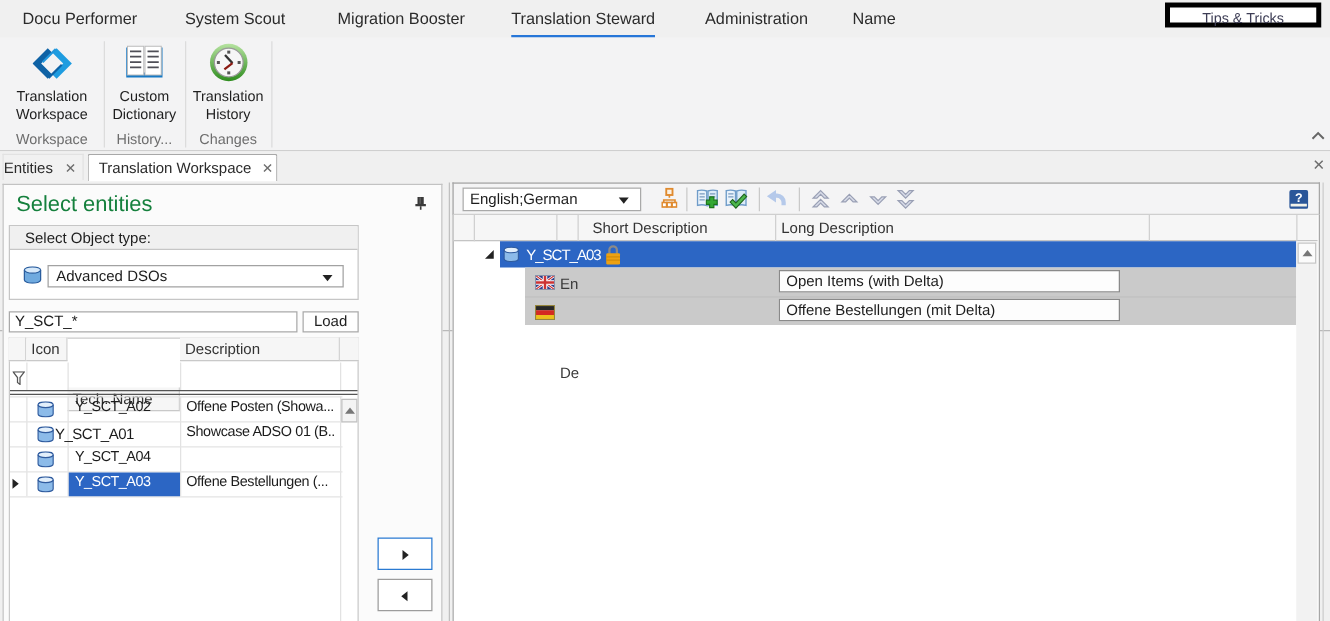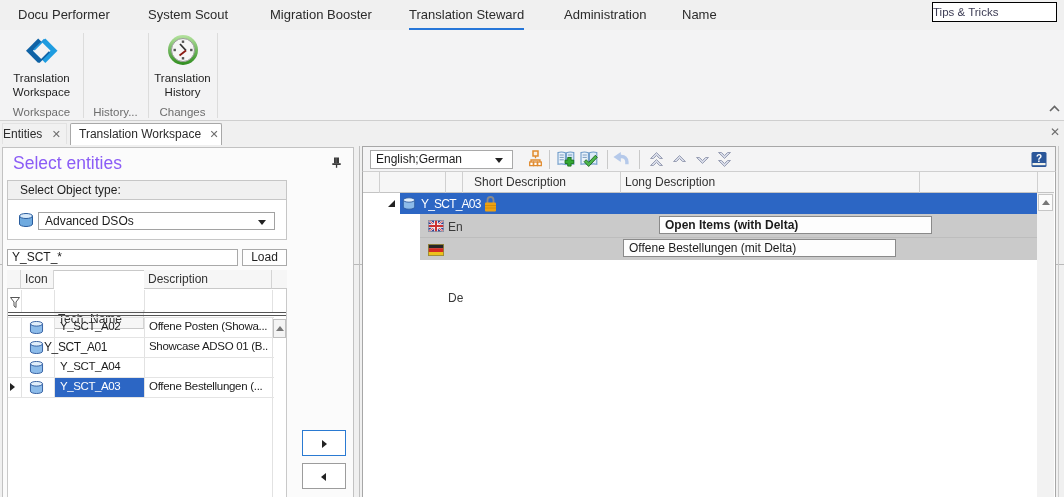--- a/index.html
+++ b/index.html
@@ -2,35 +2,35 @@
 <html><head>
 <meta charset="utf-8">
 <style>
 * { margin:0; padding:0; box-sizing:border-box; }
 html,body { width:1064px; height:497px; overflow:hidden; }
 body { font-family:"Liberation Sans", sans-serif; font-size:12px; color:#222; background:#f0f0f0; position:relative; }
 .abs { position:absolute; }
 
 #menubar { position:absolute; left:0; top:0; width:1064px; height:30px; background:#f0f0f0; }
 .mi { position:absolute; top:7px; font-size:13px; color:#2b2b2b; white-space:nowrap; }
-#tips { position:absolute; left:932px; top:2px; width:125px; height:20px; background:#fff; border:1px solid #000000; font-size:11.5px; color:#3d3d55; line-height:18px; }
+#tips { position:absolute; left:932px; top:2px; width:125px; height:20px; background:#fff; border:4px solid #000000; font-size:11.5px; color:#3d3d55; text-align:center; line-height:18px; }
 
 #ribbon { position:absolute; left:0; top:30px; width:1064px; height:91px; background:#f3f3f4; border-bottom:1px solid #cfcfcf; }
 .rsep { position:absolute; top:3px; width:1px; height:85px; background:#dcdcdc; }
 .rbtn { position:absolute; top:0; text-align:center; }
 .rlab { font-size:11.5px; color:#1e1e1e; line-height:13.5px; margin-top:4px; }
 .rgrp { position:absolute; top:76px; width:100%; text-align:center; font-size:11.5px; color:#6d6d6d; }
 
 #tabstrip { position:absolute; left:0; top:121px; width:1064px; height:25px; background:#f0f0f0; }
 #tabline { position:absolute; left:0; top:143px; width:1064px; height:1px; background:#b9b9b9; }
 .tab { position:absolute; top:2px; height:21px; font-size:12px; line-height:20px; color:#2b2b2b; white-space:nowrap; }
 .tabx { color:#6d6d6d; font-size:11px; }
 
 #lpanel { position:absolute; left:2px; top:147px; width:352px; height:350px; background:#fbfbfb; border:1px solid #c2c2c2; border-bottom:none; }
-#seltitle { position:absolute; left:13px; top:153px; font-size:17.5px; color:#8b5cf6; }
+#seltitle { position:absolute; left:13px; top:153px; font-size:17.5px; color:#15803d; }
 #gbox { position:absolute; left:7px; top:180px; width:280px; height:60px; background:#fff; border:1px solid #c6c6c6; }
 #gboxhdr { height:19px; background:#f0f0f0; border-bottom:1px solid #c6c6c6; font-size:12px; color:#1e1e1e; padding-left:12px; line-height:18px; }
 #combo1 { position:absolute; left:38px; top:212px; width:237px; height:18px; background:#fff; border:1px solid #a2a2a2; font-size:12px; line-height:16px; padding-left:6px; color:#1c1c1c; }
 #filterinput { position:absolute; left:7px; top:249px; width:231px; height:17px; background:#fff; border:1px solid #a9a9a9; font-size:12px; line-height:15px; padding-left:4px; color:#1c1c1c; }
 #loadbtn { position:absolute; left:242px; top:249px; width:45px; height:17px; background:#fefefe; border:1px solid #a9a9a9; font-size:12px; text-align:center; line-height:15px; color:#1e1e1e; }
 
 #lgrid { position:absolute; left:7px; top:270px; width:280px; height:227px; background:#fff; border:1px solid #c9c9c9; border-bottom:none; }
 .lgh { position:absolute; top:270px; height:19px; background:#f6f6f6; border-right:1px solid #d4d4d4; border-bottom:1px solid #c9c9c9; font-size:12px; color:#333; line-height:18px; padding-left:4px; }
 .lcol { position:absolute; width:1px; background:#e2e2e2; }
 .lrow-line { position:absolute; left:0; width:266px; height:1px; background:#e4e4e4; }
@@ -90,20 +90,34 @@
       <path d="M19.3 0.6 L31.5 12.8 L19.3 25 L7.1 12.8 Z" fill="#1e9ce0"></path>
       <path d="M15.75 4 L24.55 12.8 L15.75 21.6 L6.95 12.8 Z" fill="#f3f3f4"></path>
       <path d="M18.6 1.3 L8.1 11.8" stroke="#2196dc" stroke-width="1.7" fill="none"></path>
       <path d="M12.9 24.3 L23.4 13.8" stroke="#0f62a5" stroke-width="1.7" fill="none"></path>
     </svg>
       </div>
     <div class="rlab">Translation<br>Workspace</div>
   </div>
   <div class="rgrp" style="left:0; width:83px;">Workspace</div>
 
+  <div class="rbtn" style="left:83px; width:65px;">
+    <div style="height:38px; padding-top:6px;">
+        <svg width="33" height="28" viewBox="0 0 33 28" style="display:block;margin:0 auto;">
+      <path d="M2 2 L2 26 L31 26 L31 2 L29 2 L29 22 L4 22 L4 2 Z" fill="#1779c4"></path>
+      <rect x="3" y="1" width="13" height="23" fill="#fff" stroke="#bbb" stroke-width="0.8"></rect>
+      <rect x="17" y="1" width="13" height="23" fill="#fff" stroke="#bbb" stroke-width="0.8"></rect>
+      <g stroke="#4f4f57" stroke-width="1.4">
+        <path d="M5 5 h9 M5 9.3 h9 M5 13.6 h9 M5 17.9 h9"></path>
+        <path d="M19 5 h9 M19 9.3 h9 M19 13.6 h9 M19 17.9 h9"></path>
+      </g>
+    </svg>
+      </div>
+    <div class="rlab">Custom<br>Dictionary</div>
+  </div>
   <div class="rgrp" style="left:83px; width:65px;">History...</div>
 
   <div class="rbtn" style="left:148px; width:69px;">
     <div style="height:38px; padding-top:4px;">
         <svg width="32" height="32" viewBox="0 0 32 32" style="display:block;margin:0 auto;">
       <defs>
             <linearGradient id="gr" x1="0" y1="0" x2="0" y2="1">
         <stop offset="0" stop-color="#b6e3a0"></stop>
               <stop offset="1" stop-color="#2e8c1e"></stop>
       </linearGradient>
@@ -332,21 +346,21 @@
     <stop offset="0" stop-color="#5a5a50"></stop>
         <stop offset="0.32" stop-color="#262626"></stop>
   </linearGradient>
     </defs>
   <rect width="16" height="4.2" fill="url(#dg)"></rect>
   <rect y="4.2" width="16" height="3.8" fill="#d42a22"></rect>
   <rect y="8" width="16" height="4" fill="#ecc11c"></rect>
   <rect x="0.4" y="0.4" width="15.2" height="11.2" fill="none" stroke="#96863c" stroke-width="0.9"></rect>
 </svg>
 <div class="ltext" style="left:448px; top:244px; color:#3a3a3a;margin-top:47px;">De</div>
-<div class="dbox" style="left:659px; top:216px;font-weight:bold;">Open Items (with Delta)</div>
+<div class="dbox" style="left:623px; top:216px;">Open Items (with Delta)</div>
 <div class="dbox" style="left:623px; top:239px;">Offene Bestellungen (mit Delta)</div>
 
 
 <div id="rsb"></div>
 <div id="rsbbtn">
     <div class="sbtri" style="margin:5px auto 0;"></div>
   </div>
 
 
 

